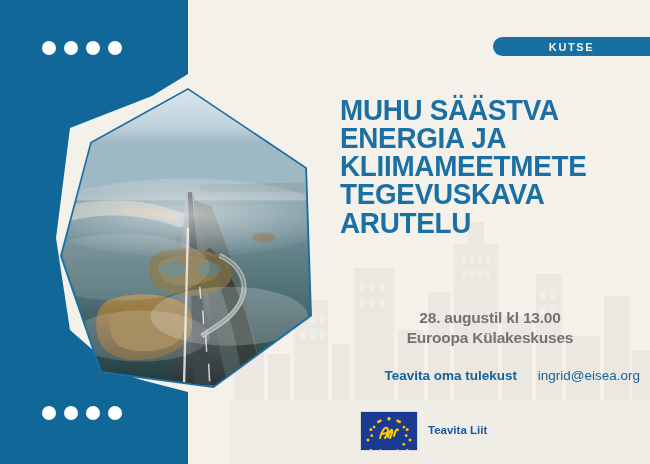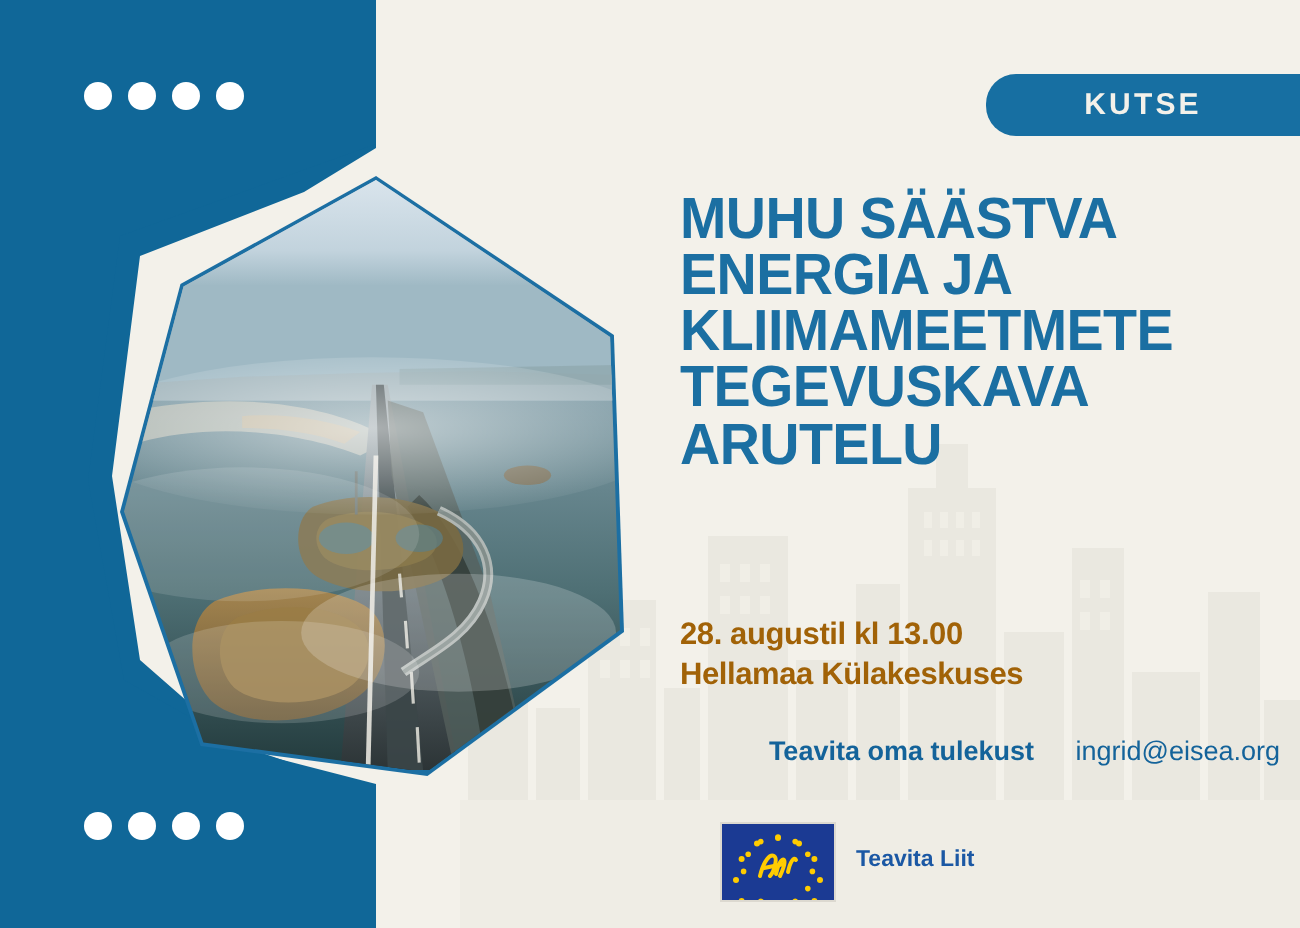--- a/index.html
+++ b/index.html
@@ -53,26 +53,26 @@
   .dots.bottom{left:42px;top:406px;}
   .dots span{
     display:block;width:14px;height:14px;border-radius:50%;
     background:#FFFFFF;
   }
 
   
   .kutse{
     position:absolute;
     left:493px;top:37px;
-    width:157px;height:31px;
+    width:157px;height:19px;
     background:#176FA2;
     border-radius:15px 0 0 15px;
     display:flex;align-items:center;justify-content:center;
     color:#F3F1EA;
-    font-size:15px;
+    font-size:11px;
     font-weight:bold;
     letter-spacing:1.6px;
   }
 
   
   .headline{
     position:absolute;
     left:340px;top:96px;
     width:300px;
     color:#1B6FA2;
@@ -85,22 +85,22 @@
     transform:scaleX(0.96);
     transform-origin:left top;
   }
   .headline .ln{display:block;white-space:nowrap;}
 
   
   .details{
     position:absolute;
     left:340px;top:308px;
     width:300px;
-    text-align:left;
-    color:#a16207;
+    text-align:center;
+    color:#737373;
   }
   .details .when{
     font-size:15.5px;font-weight:bold;line-height:1.32;
     letter-spacing:-0.2px;
     white-space:nowrap;
   }
   .details .where{
     font-size:15.5px;font-weight:bold;line-height:1.32;
     letter-spacing:-0.2px;
     white-space:nowrap;
@@ -301,21 +301,21 @@
   <div class="headline">
     <span class="ln">MUHU SÄÄSTVA</span>
     <span class="ln">ENERGIA JA</span>
     <span class="ln">KLIIMAMEETMETE</span>
     <span class="ln">TEGEVUSKAVA</span>
     <span class="ln">ARUTELU</span>
   </div>
 
   <div class="details">
     <div class="when">28. augustil kl 13.00</div>
-    <div class="where">Hellamaa Külakeskuses</div>
+    <div class="where">Euroopa Külakeskuses</div>
   </div>
 
   <div class="rsvp">
     <b>Teavita oma tulekust</b><span class="mail"> ingrid@eisea.org</span>
   </div>
 
   <div class="eu-logo">
     <div class="eu-flag">
       <svg viewBox="0 0 56 38">
         <rect width="56" height="38" fill="#1B3A93"></rect>

